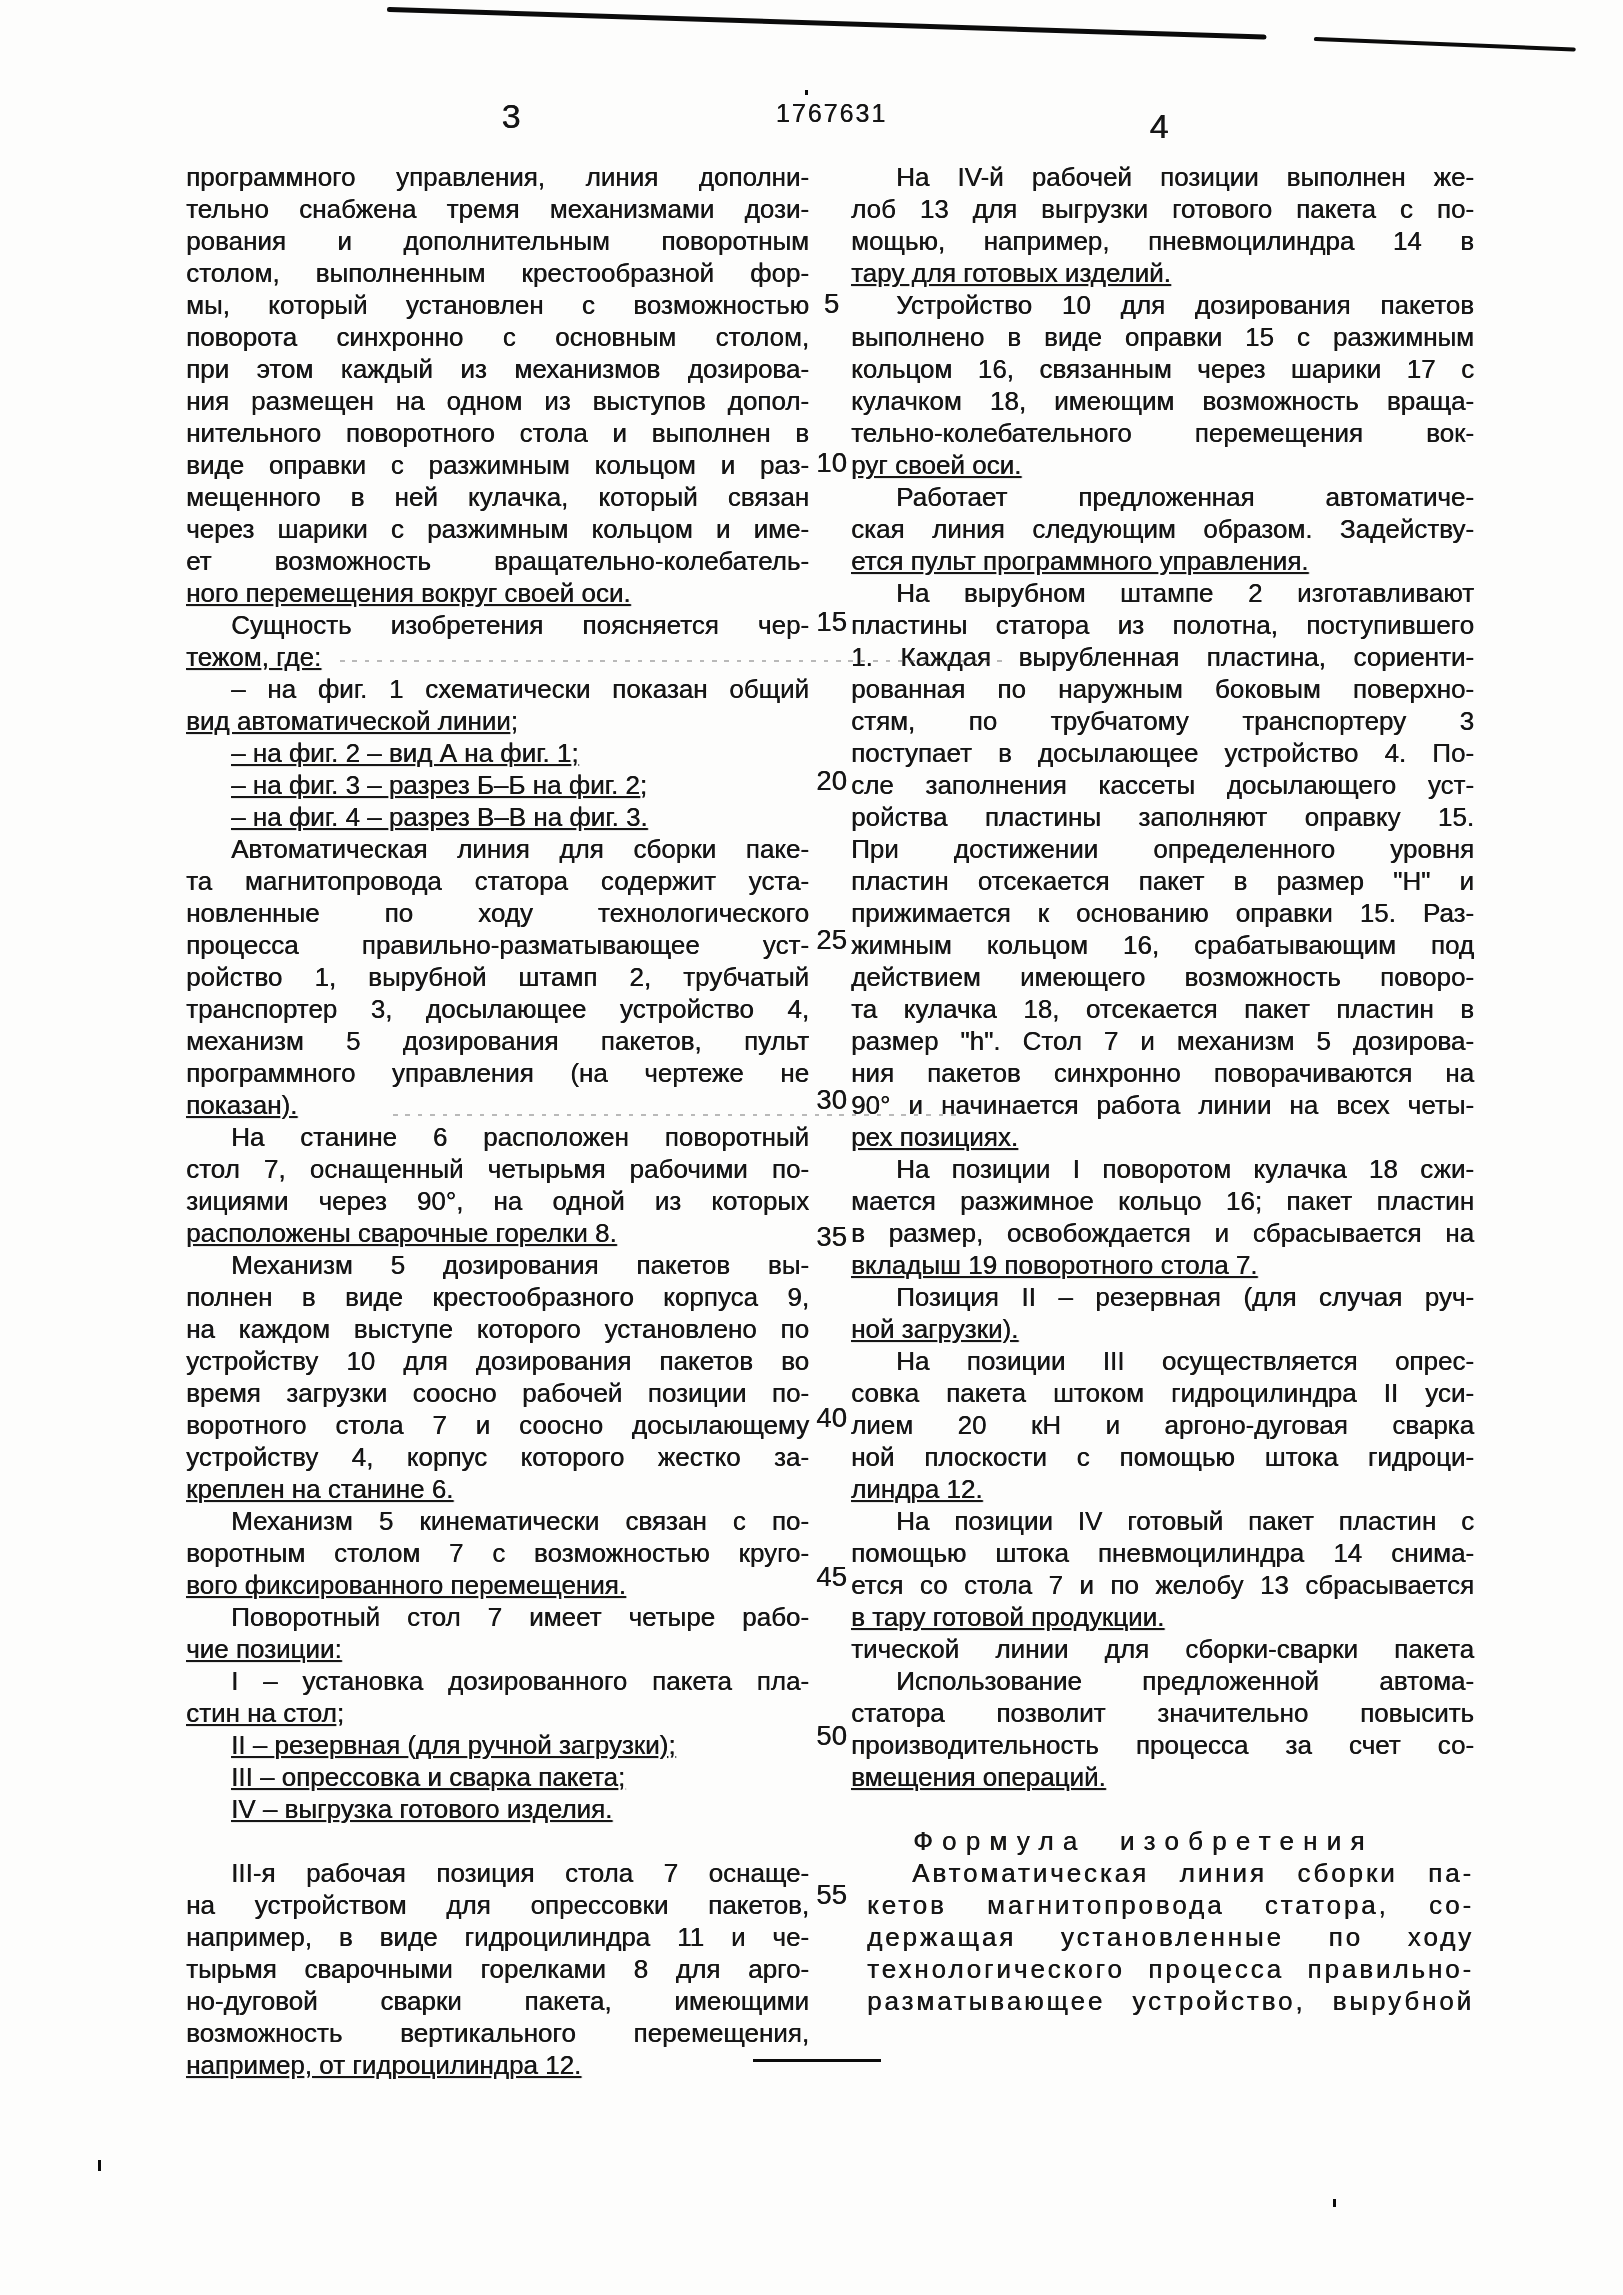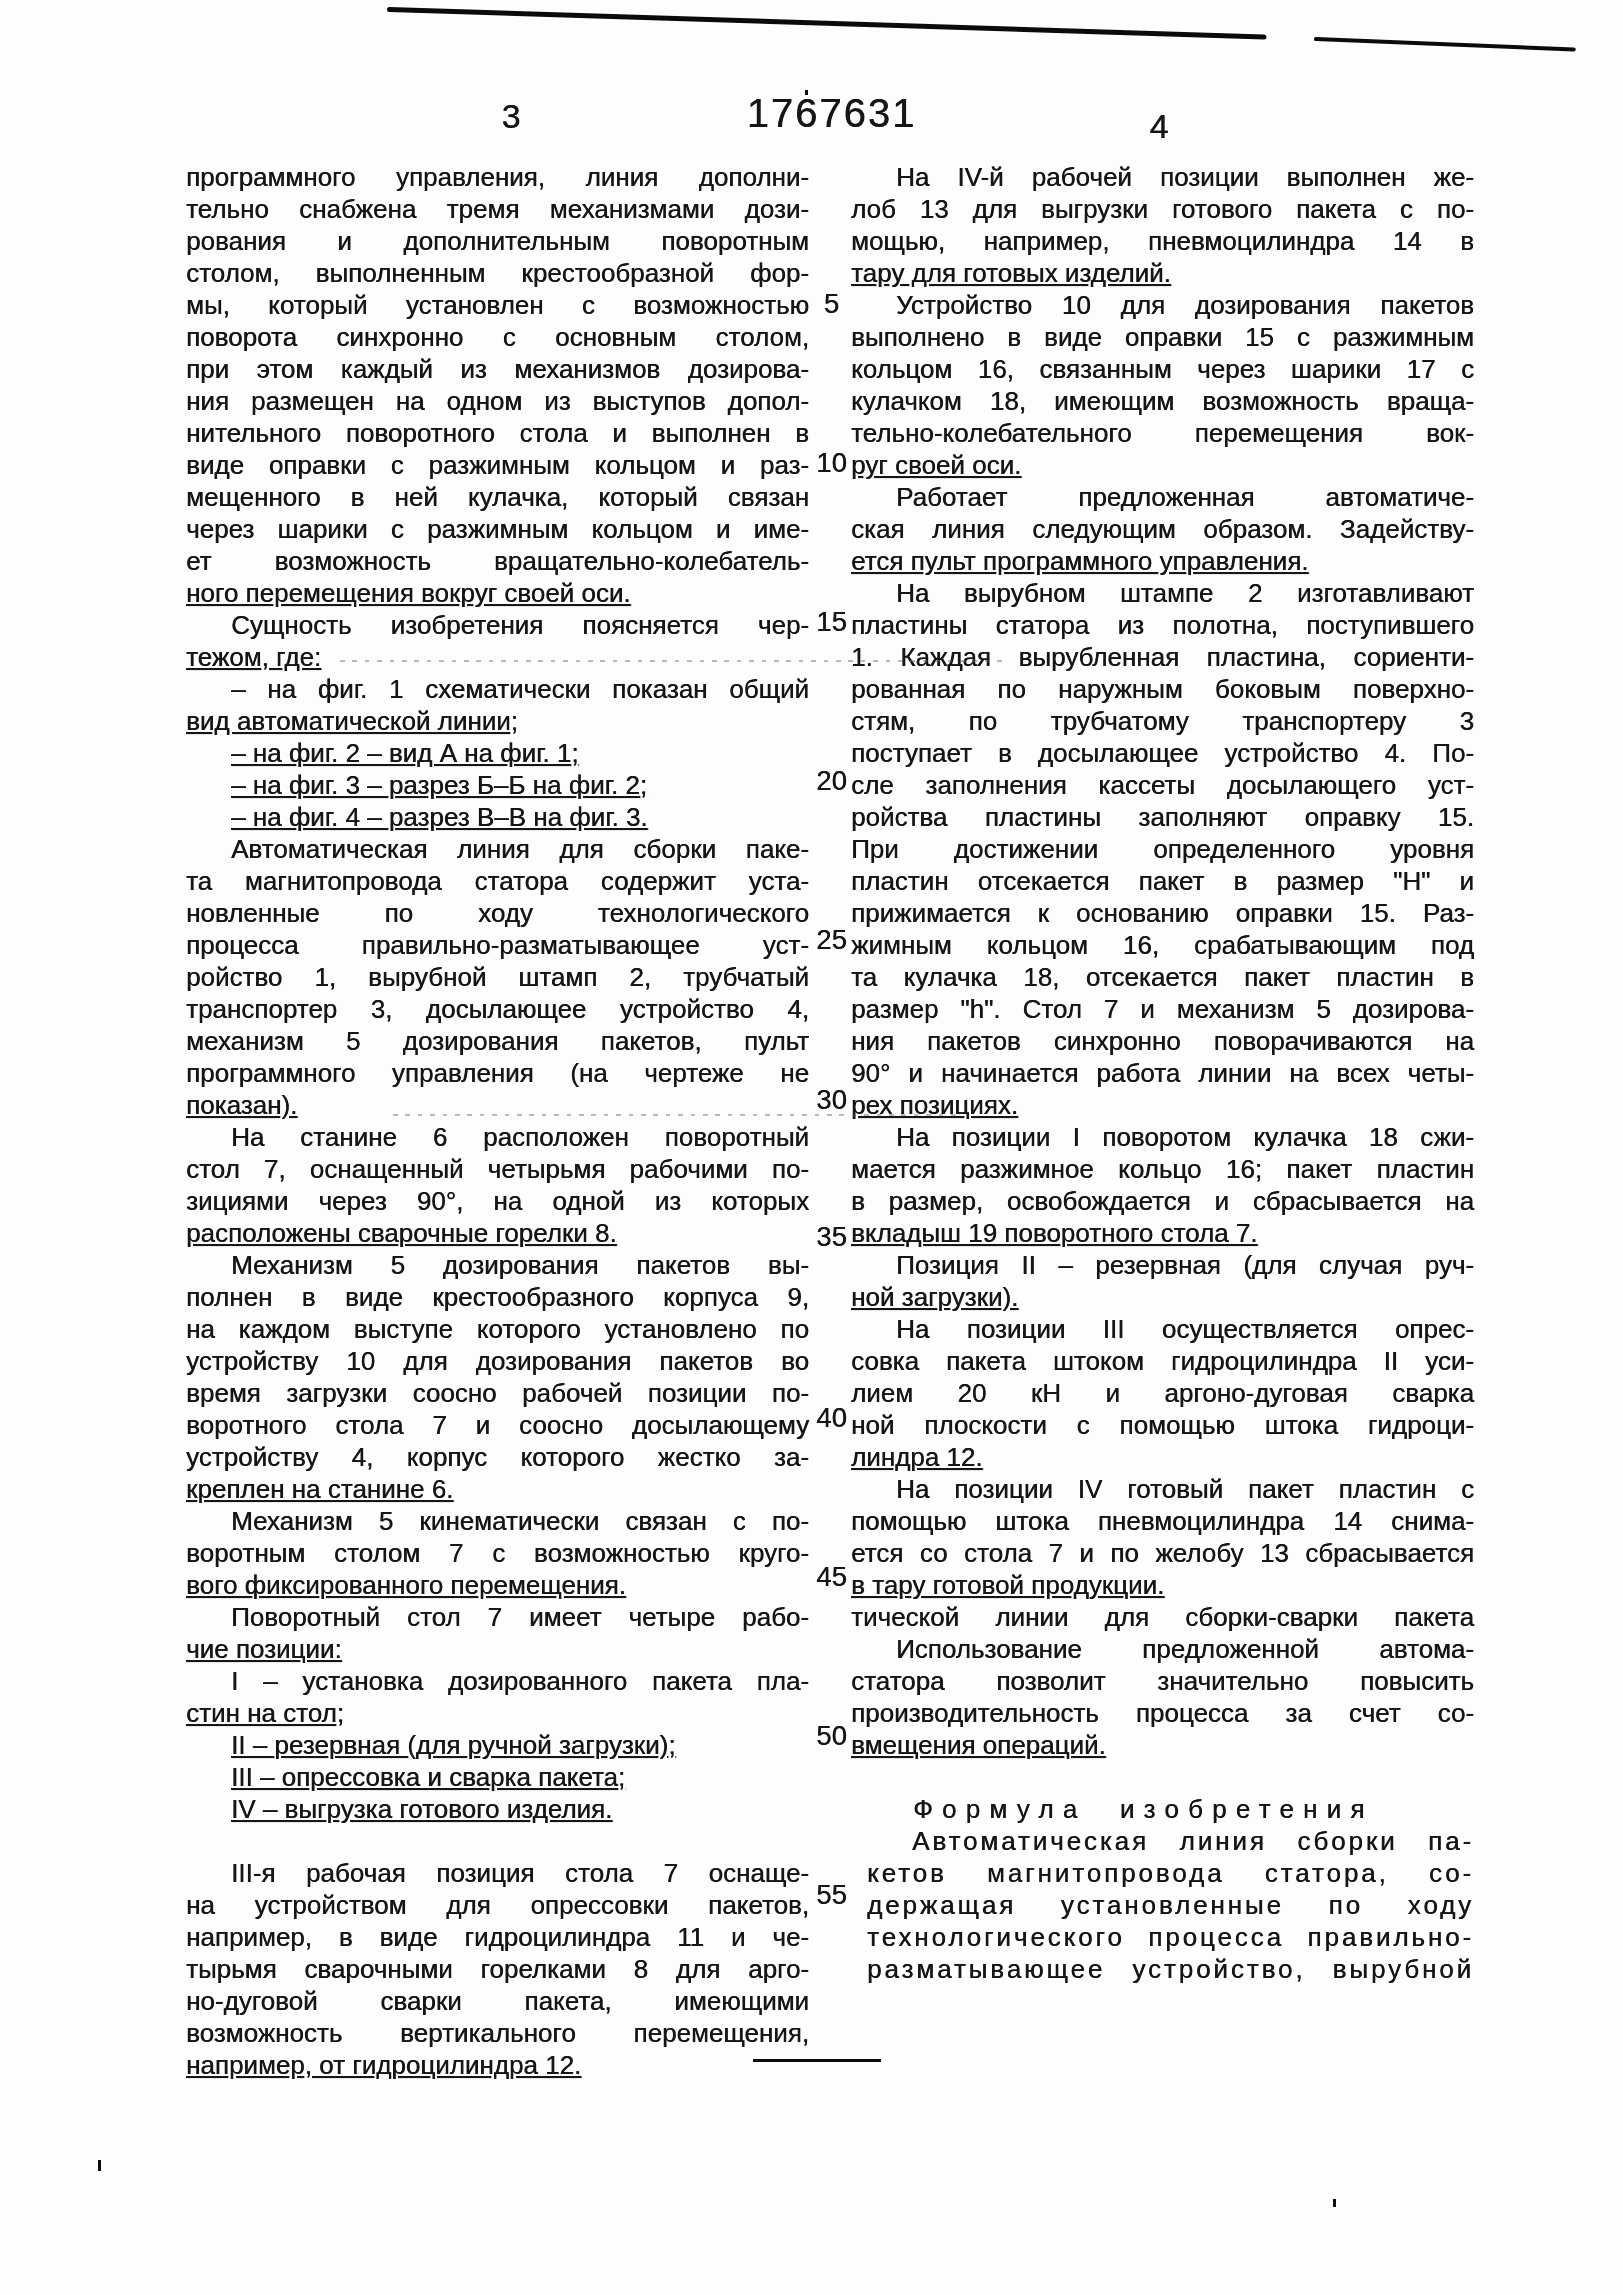--- a/index.html
+++ b/index.html
@@ -11,21 +11,21 @@
     background: #fdfdfc;
     color: #161616;
     font-family: "Liberation Sans", "DejaVu Sans", sans-serif;
     overflow: hidden;
     text-shadow: 0.4px 0.1px 0 currentColor;
   }
 
   
   .hdr { position: absolute; text-align: center; font-size: 34px; line-height: 39px; }
   #hdr-left   { left: 452px;  top: 97px; width: 118px; }
-  #hdr-center { left: 694px; top: 94px; width: 275px; font-size: 40px; letter-spacing: 2px; }
+  #hdr-center { left: 694px; top: 94px; width: 275px; font-size: 25px; letter-spacing: 2px; }
   #hdr-right  { left: 1100px; top: 107px; width: 118px; }
 
   
   .col { position: absolute; top: 161px; width: 623px; }
   #col-left  { left: 186px; }
   #col-right { left: 851px; }
 
   .line {
     height: 32px;
     line-height: 32px;
@@ -156,20 +156,21 @@
       <div class="line">1. Каждая вырубленная пластина, сориенти-</div>
       <div class="line">рованная по наружным боковым поверхно-</div>
       <div class="line">стям, по трубчатому транспортеру 3</div>
       <div class="line">поступает в досылающее устройство 4. По-</div>
       <div class="line">сле заполнения кассеты досылающего уст-</div>
       <div class="line">ройства пластины заполняют оправку 15.</div>
       <div class="line">При достижении определенного уровня</div>
       <div class="line">пластин отсекается пакет в размер "Н" и</div>
       <div class="line">прижимается к основанию оправки 15. Раз-</div>
       <div class="line">жимным кольцом 16, срабатывающим под</div>
+      <div class="line">действием имеющего возможность поворо-</div>
       <div class="line">та кулачка 18, отсекается пакет пластин в</div>
       <div class="line">размер "h". Стол 7 и механизм 5 дозирова-</div>
       <div class="line">ния пакетов синхронно поворачиваются на</div>
       <div class="line">90° и начинается работа линии на всех четы-</div>
       <div class="line e">рех позициях.</div>
       <div class="line i">На позиции I поворотом кулачка 18 сжи-</div>
       <div class="line">мается разжимное кольцо 16; пакет пластин</div>
       <div class="line">в размер, освобождается и сбрасывается на</div>
       <div class="line e">вкладыш 19 поворотного стола 7.</div>
       <div class="line i">Позиция II – резервная (для случая руч-</div>

